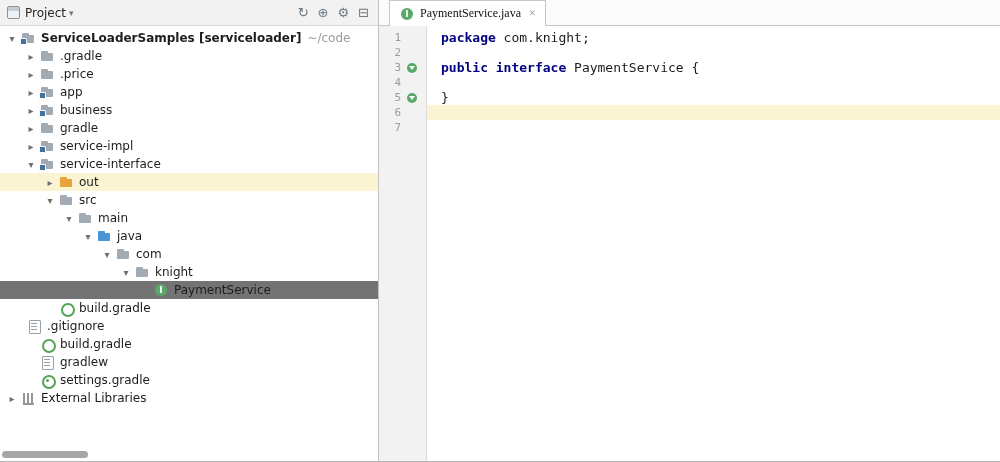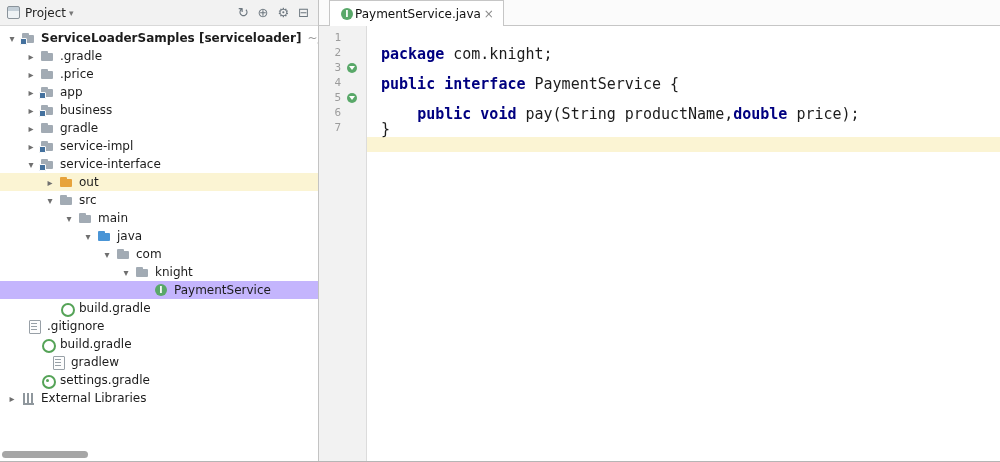--- a/index.html
+++ b/index.html
@@ -3,36 +3,36 @@
 <meta charset="utf-8">
 <style>
   * { margin:0; padding:0; box-sizing:border-box; }
   html,body { background:#e8e8e8; }
   body { font-family:"DejaVu Sans","Liberation Sans",sans-serif; font-size:12px; color:#1c1c1c; }
 
   #app { width:1000px; height:462px; display:flex; background:#fff; overflow:hidden;
          border-bottom:1px solid #b5b5b5; position:relative; }
 
   
-  #project-pane { width:319px; flex:none; border-right:1px solid #c3c3c3; display:flex;
+  #project-pane { width:379px; flex:none; border-right:1px solid #c3c3c3; display:flex;
                   flex-direction:column; position:relative; background:#fff; }
   #project-header { height:26px; flex:none; background:#f2f2f2; border-bottom:1px solid #d9d9d9;
                     display:flex; align-items:center; padding:0 7px; gap:5px; }
   .ptool-icon { width:13px; height:13px; border:1px solid #8a939b; border-radius:2px;
                 background:linear-gradient(#c4cfd8 0 4px,#eef2f5 4px); flex:none; }
   .ptitle { color:#262626; }
   .pcaret { color:#777; font-size:9px; margin-left:-2px; }
   .spacer { flex:1; }
   .toolbar { display:flex; align-items:center; gap:9px; padding-right:2px; }
   .hicon { color:#6e7880; font-size:13px; line-height:13px; cursor:default; }
 
   #tree { flex:1; overflow:hidden; padding-top:3px; background:#fff; }
   .tree-row { height:18px; display:flex; align-items:center; white-space:nowrap; cursor:default; }
   .tree-row.hl-open { background:#fbf4d3; }
-  .tree-row.hl-selected { background:#c4b5fd; }
+  .tree-row.hl-selected { background:#737373; }
   .chevron { width:16px; flex:none; text-align:center; color:#6f6f6f; font-size:10px; }
   .lbl { color:#1c1c1c; }
   .lbl.bold { font-weight:bold; }
   .qual { color:#9b9b9b; margin-left:6px; }
 
   
   .ico { width:16px; height:16px; flex:none; position:relative; margin-right:5px; display:inline-block; }
   .ico.folder, .ico.module, .ico.folder-excluded, .ico.folder-source, .ico.libraries { --fc:#a2abb4; }
   .ico.folder-excluded { --fc:#e7a33c; }
   .ico.folder-source { --fc:#4a95d6; }
@@ -61,38 +61,38 @@
   .ico.libraries::after { content:''; position:absolute; left:3px; top:3px; width:11px; height:10px;
     background:repeating-linear-gradient(90deg,#8f979d 0 2px,#fff 2px 4px); border-bottom:2px solid #8f979d; }
 
   .hthumb { position:absolute; left:2px; bottom:3px; width:86px; height:7px;
             background:#a6a6a6; border-radius:4px; }
 
   
   #editor-pane { flex:1; display:flex; flex-direction:column; min-width:0; }
   #tab-bar { height:26px; flex:none; background:#fbfbfb; border-bottom:1px solid #c6c6c6;
              display:flex; align-items:stretch; padding-left:10px; }
-  .tab { display:flex; align-items:center; padding:0 9px; background:#fff;
-         border:1px solid #c6c6c6; border-bottom:none; margin-bottom:-1px; }
+  .tab { display:flex; align-items:center; gap:5px; padding:0 9px; background:#fff;
+         border:1px solid #c6c6c6; border-bottom:none; margin-bottom:-1px;font-family:Liberation Serif, serif; }
   .tab .tabico { margin-right:0; }
   .tab-title { color:#111; }
   .tab-close { color:#8a8a8a; font-size:12px; margin-left:3px; cursor:default; }
 
   #editor-body { flex:1; display:flex; background:#fff; min-height:0; }
   .gutter { width:48px; flex:none; background:#f2f2f2; border-right:1px solid #dcdcdc; padding-top:4px; }
   .gutter-row { height:15px; display:flex; align-items:center; }
   .ln { width:22px; text-align:right; color:#9c9c9c;
         font-family:"DejaVu Sans Mono","Liberation Mono",monospace; font-size:11px; }
   .gmark { width:22px; display:flex; justify-content:center; }
   .impl { width:10px; height:10px; border-radius:50%; background:#59a869; position:relative; }
   .impl::after { content:''; position:absolute; left:2px; top:3.5px; border-left:3px solid transparent;
                  border-right:3px solid transparent; border-top:4px solid #fff; }
 
   .code-col { flex:1; padding-top:4px; font-family:"DejaVu Sans Mono","Liberation Mono",monospace;
-              font-size:15px; min-width:0;margin-top:17px; }
+              font-size:13px; min-width:0; }
   .code-line { height:15px; line-height:15px; padding-left:14px; white-space:pre; }
   .code-line.current { background:#fbf4d3; }
   .kw { color:#000080; font-weight:bold; }
 </style>
 </head>
 <body>
 
 <div id="app">
 
   <div id="project-pane">
@@ -203,21 +203,21 @@
         <div class="tree-row" style="padding-left: 10px;">
           <span class="chevron"></span>
           <span class="ico file"></span>
           <span class="lbl">.gitignore</span>
         </div>
         <div class="tree-row" style="padding-left: 23px;">
           <span class="chevron"></span>
           <span class="ico gradle"></span>
           <span class="lbl">build.gradle</span>
         </div>
-        <div class="tree-row" style="padding-left: 34px;">
+        <div class="tree-row" style="padding-left: 23px;">
           <span class="chevron"></span>
           <span class="ico file"></span>
           <span class="lbl">gradlew</span>
         </div>
         <div class="tree-row" style="padding-left: 23px;">
           <span class="chevron"></span>
           <span class="ico gradle-settings">
             <i class="dot"></i>
           </span>
           <span class="lbl">settings.gradle</span>
@@ -272,20 +272,19 @@
           <div class="gutter-row">
             <span class="ln">7</span>
             <span class="gmark"></span>
           </div>
         </div>
       <div class="code-col">
           <div class="code-line"><span class="kw">package</span><span> com.knight;</span></div>
           <div class="code-line"></div>
           <div class="code-line"><span class="kw">public interface</span><span> PaymentService {</span></div>
           <div class="code-line"></div>
-          <div class="code-line"><span>    </span><span class="kw">public void</span><span> pay(String productName,</span><span class="kw">double</span><span> price);</span></div>
           <div class="code-line"><span>}</span></div>
           <div class="code-line current"></div>
         </div>
     </div>
   </div>
 
 </div>
 
 </body></html>

